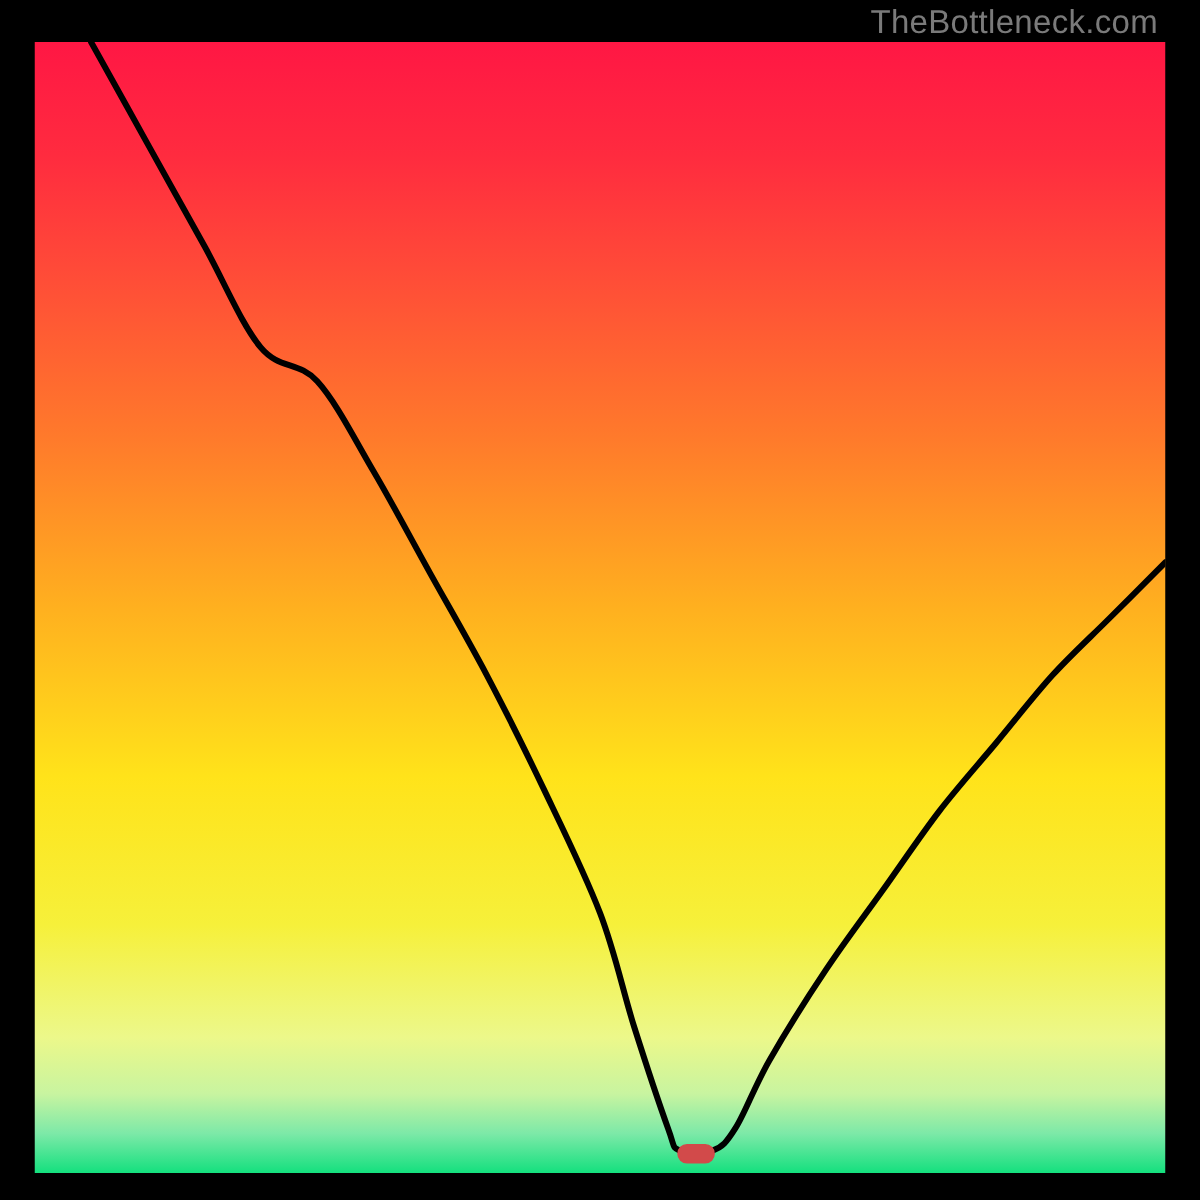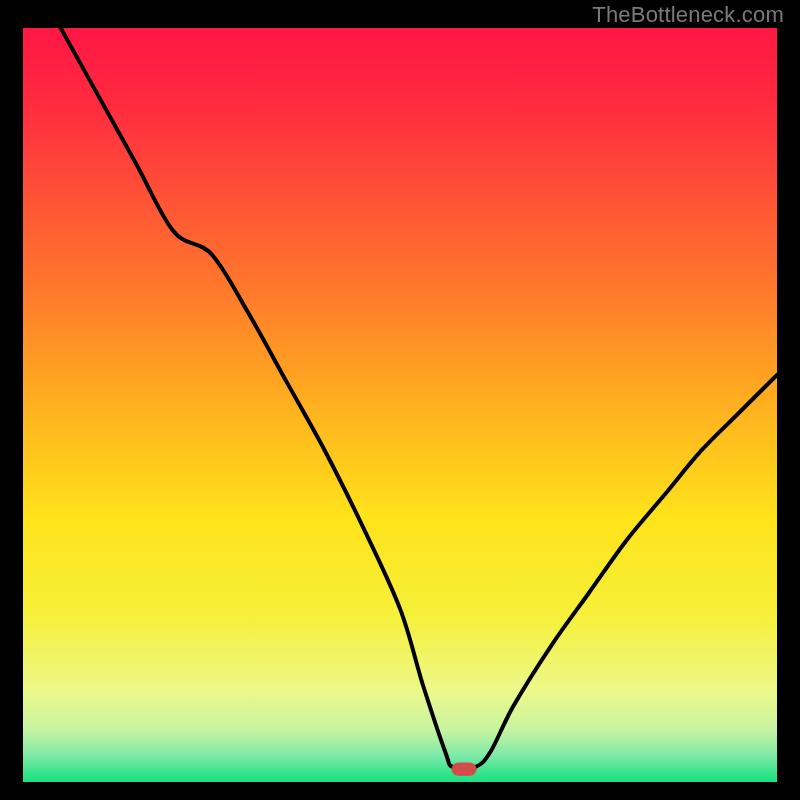--- a/index.html
+++ b/index.html
@@ -7,21 +7,21 @@
     padding: 0;
     width: 800px;
     height: 800px;
     background: #000;
     font-family: Arial, Helvetica, sans-serif;
     overflow: hidden;
   }
   .watermark {
     position: absolute;
     top: 2px;
-    right: 16px;
+    right: 28px;
     color: #7a7a7a;
     font-size: 22px;
     font-weight: 500;
     letter-spacing: 0.2px;
     z-index: 10;
   }
   .frame {
     position: absolute;
     top: 28px;
     left: 23px;

